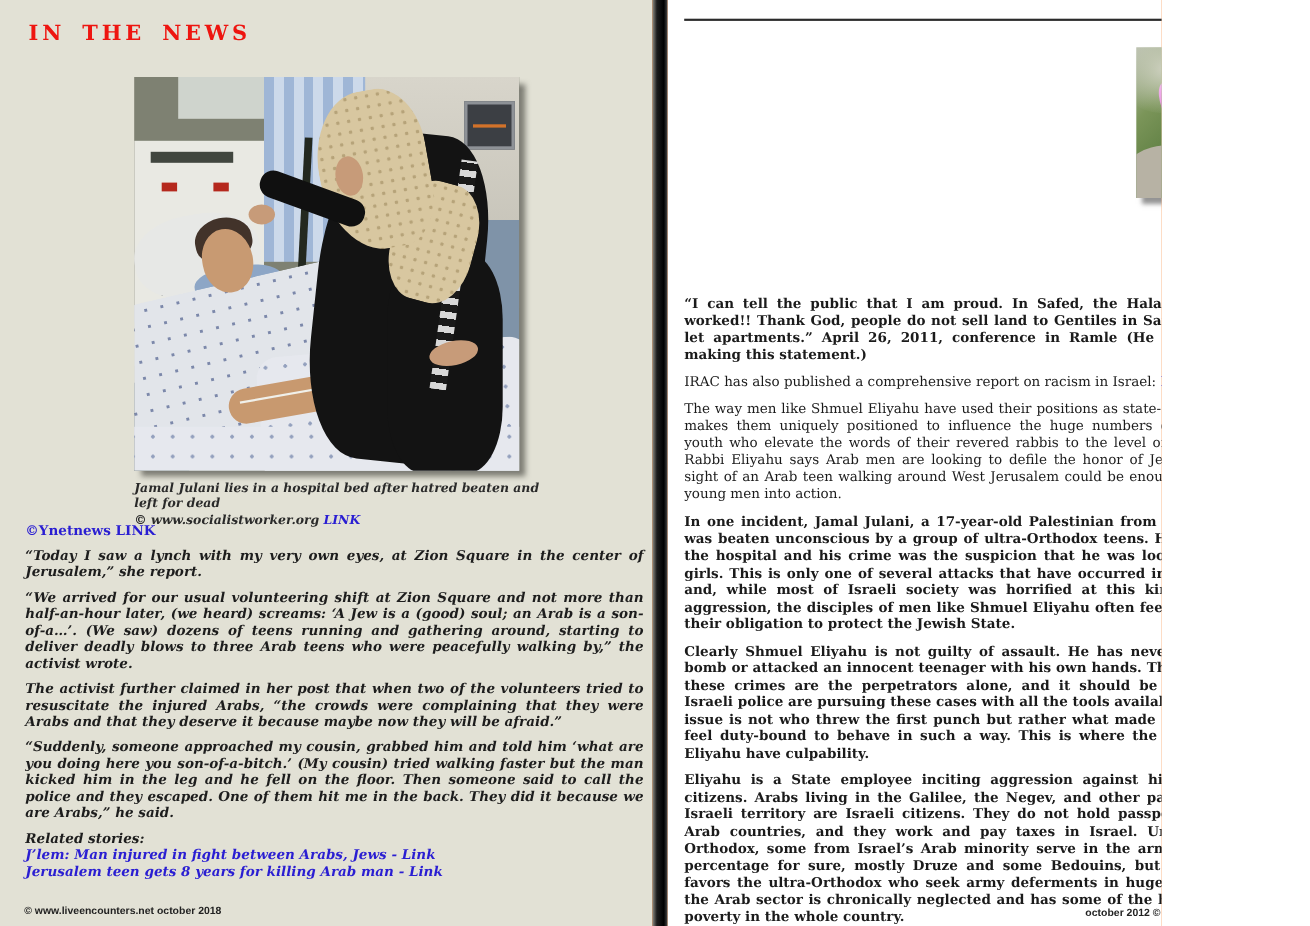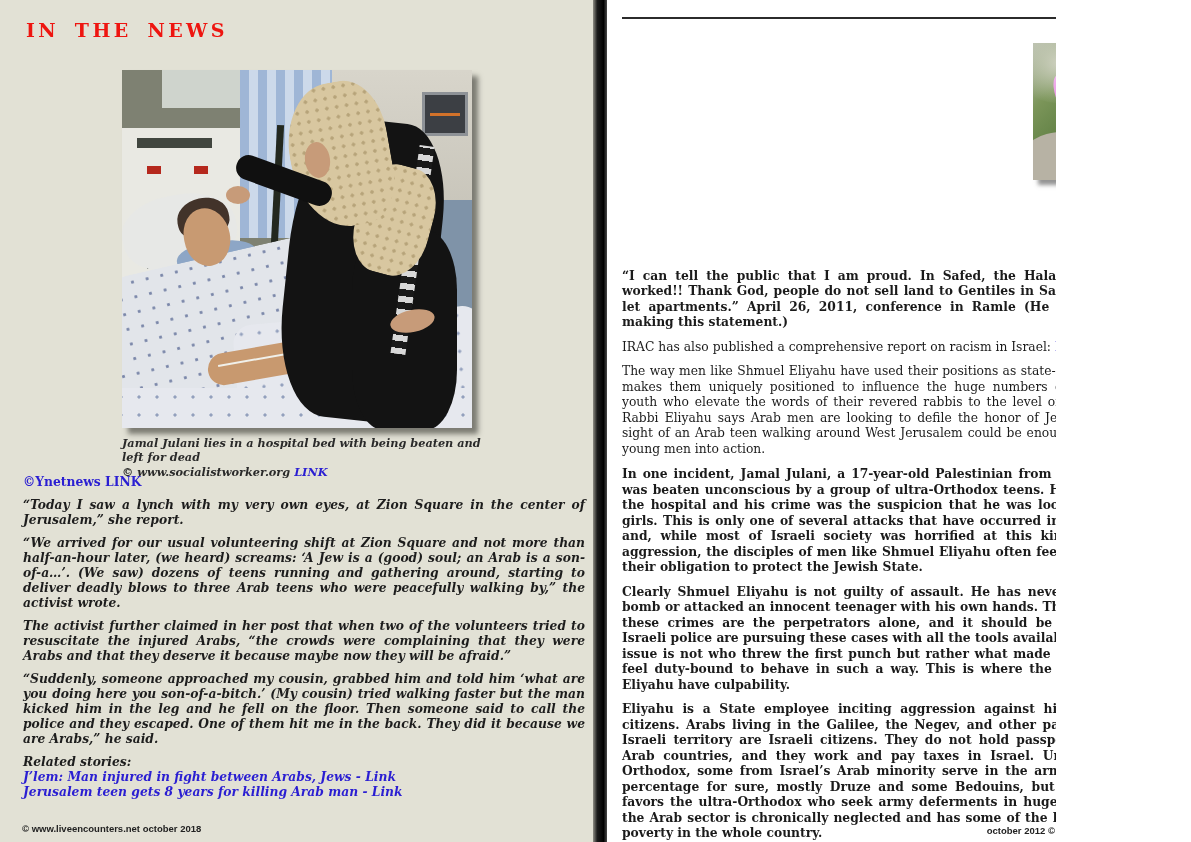--- a/index.html
+++ b/index.html
@@ -146,21 +146,21 @@
       <div class="ph-strap"></div>
       <div class="ph-scarf2"></div>
       <div class="ph-scarf"></div>
       <div class="ph-face-w"></div>
       <div class="ph-arm-w"></div>
       <div class="ph-hand-w"></div>
       <div class="ph-hand-w2"></div>
     </figure>
 
     <div class="photo-caption">
-      <span>Jamal Julani lies in a hospital bed with being beaten and left for dead</span><br>
+      <span>Jamal Julani lies in a hospital bed after hatred beaten and left for dead</span><br>
       <span>© www.socialistworker.org</span>
       <a class="lnk">LINK</a>
     </div>
 
     <div class="left-text">
       <p class="source-line"><a class="lnk">©Ynetnews</a> <a class="lnk">LINK</a></p>
       <p>“Today I saw a lynch with my very own eyes, at Zion Square in the center of Jerusalem,” she report.</p>
       <p>“We arrived for our usual volunteering shift at Zion Square and not more than half-an-hour later, (we heard) screams: ‘A Jew is a (good) soul; an Arab is a son-of-a…’. (We saw) dozens of teens running and gathering around, starting to deliver deadly blows to three Arab teens who were peacefully walking by,” the activist wrote.</p>
       <p>The activist further claimed in her post that when two of the volunteers tried to resuscitate the injured Arabs, “the crowds were complaining that they were Arabs and that they deserve it because maybe now they will be afraid.”</p>
       <p>“Suddenly, someone approached my cousin, grabbed him and told him ‘what are you doing here you son-of-a-bitch.’ (My cousin) tried walking faster but the man kicked him in the leg and he fell on the floor. Then someone said to call the police and they escaped. One of them hit me in the back. They did it because we are Arabs,” he said.</p>

